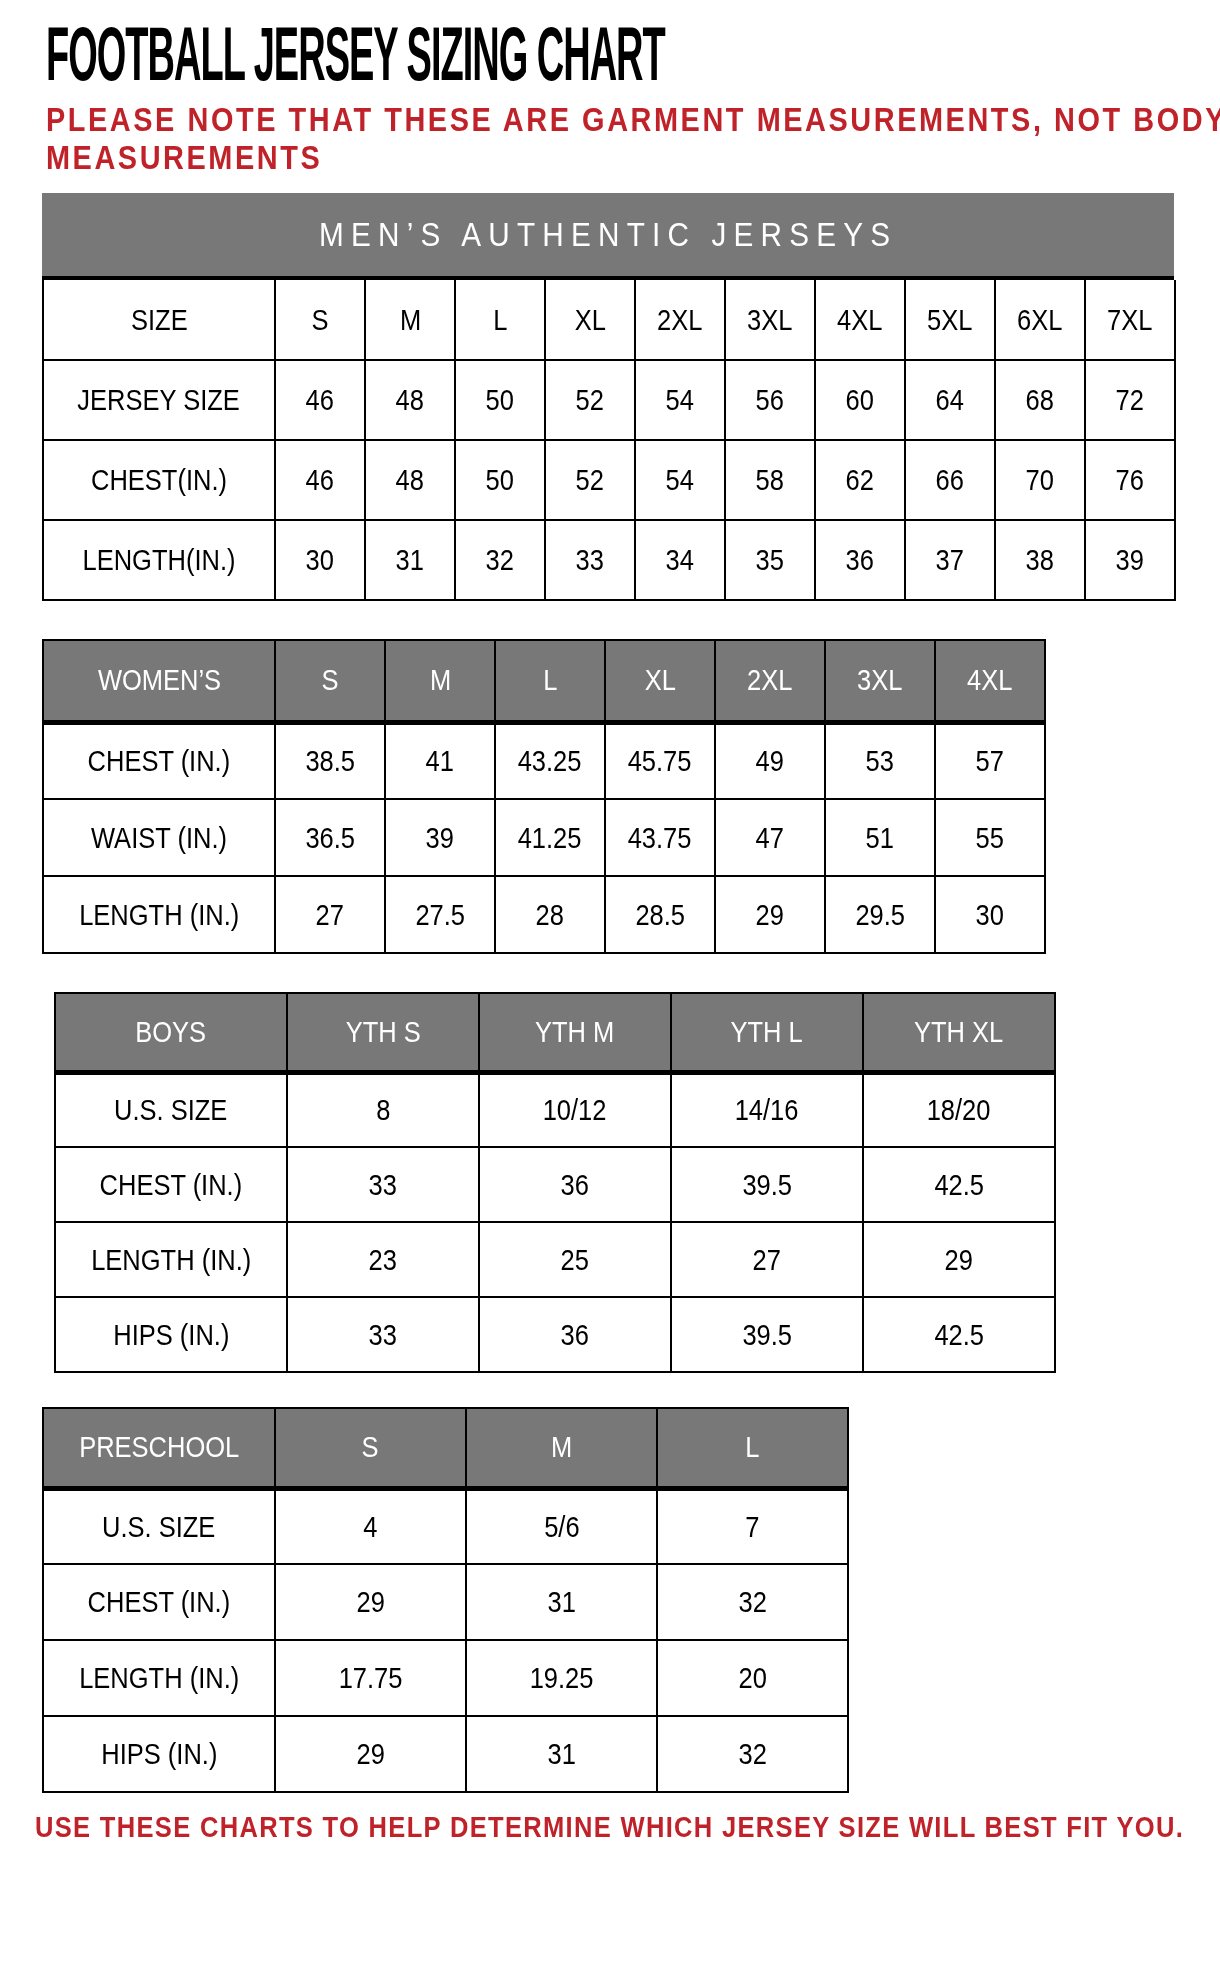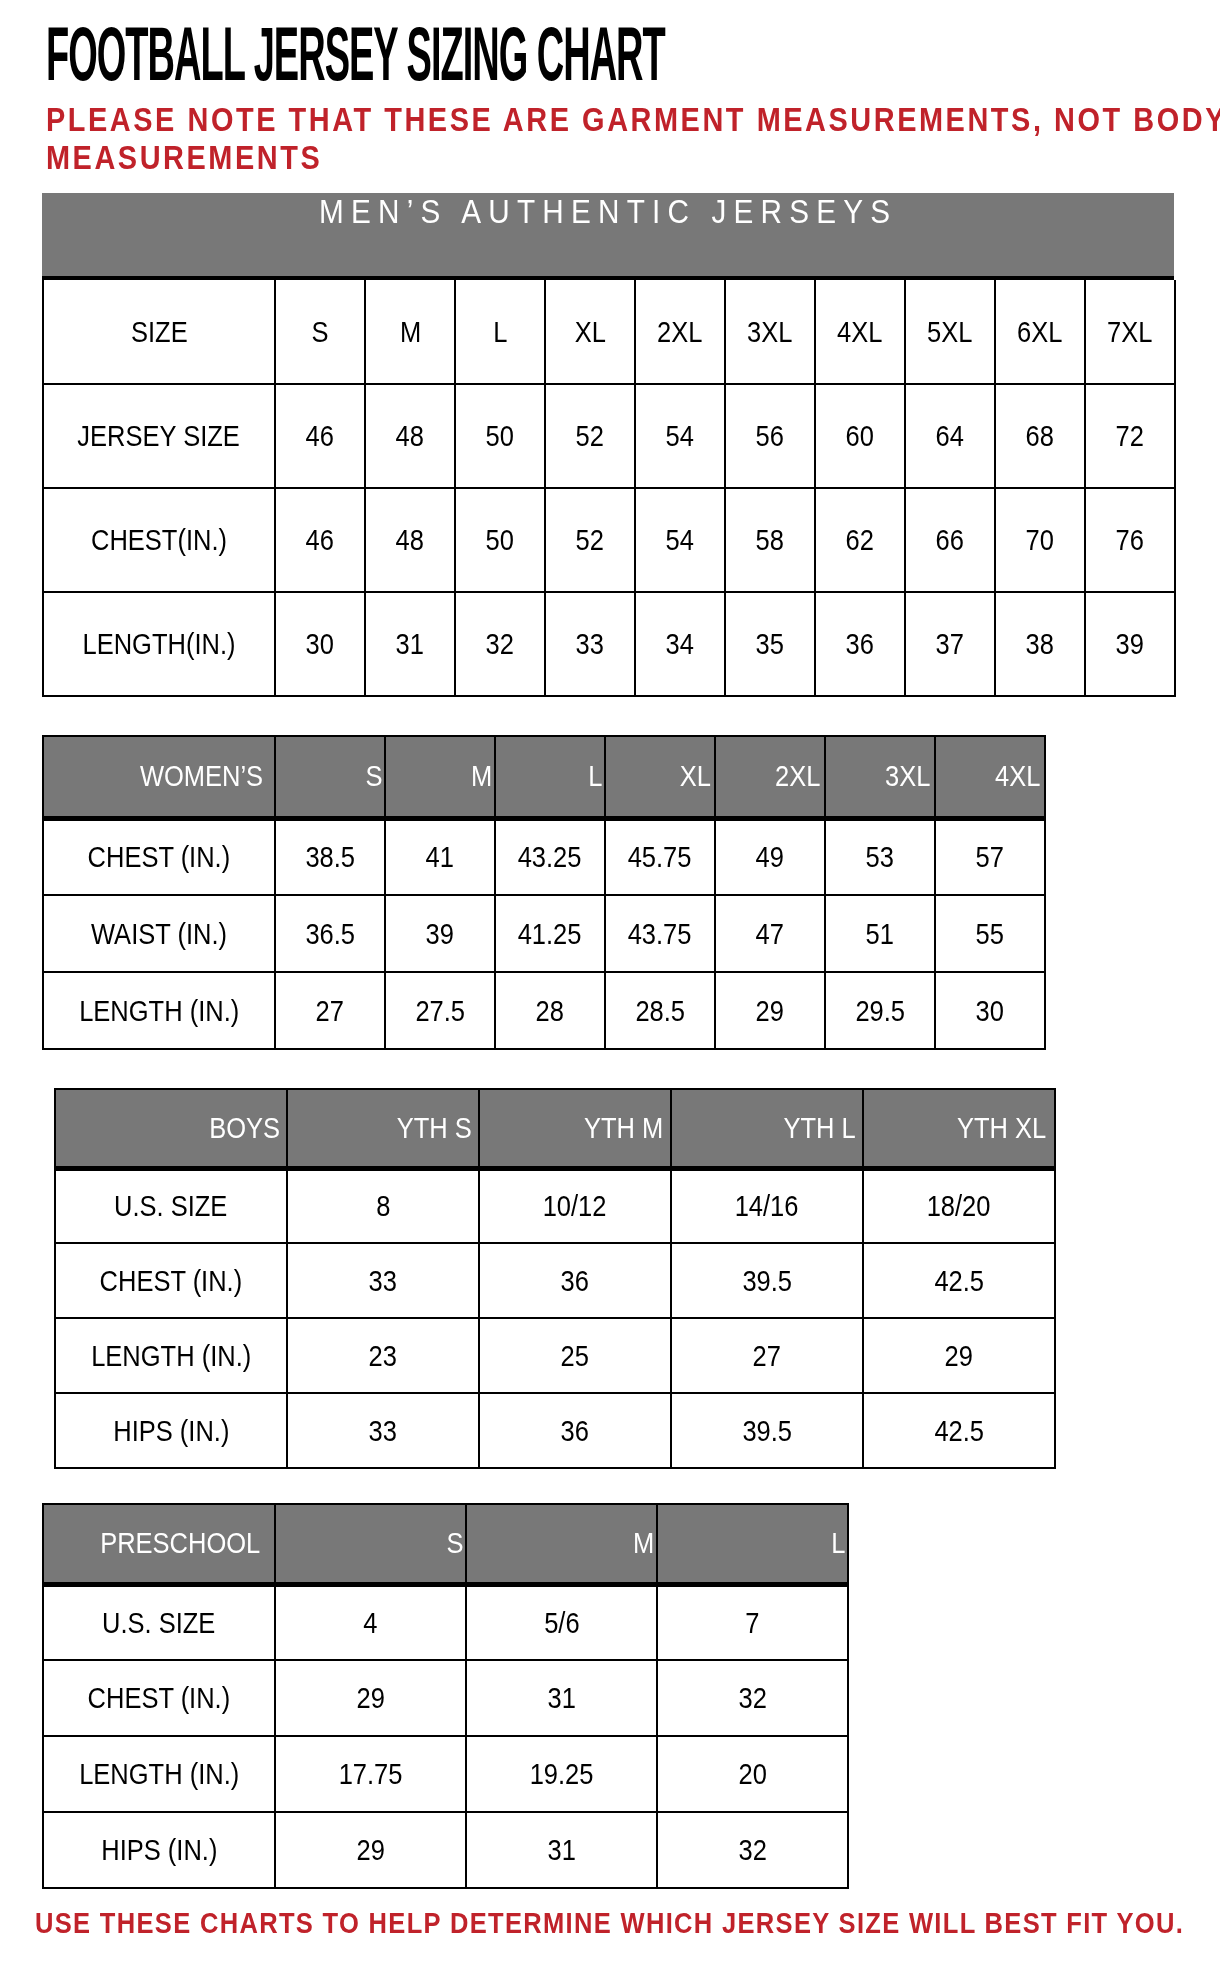--- a/index.html
+++ b/index.html
@@ -40,21 +40,21 @@
     white-space:nowrap;
   }
   .twrap{margin-left:42px;}
   .m-mens{margin-top:17px;}
   .m-womens{margin-top:38px;}
   .m-boys{margin-top:38px;padding-left:12px;}
   .m-preschool{margin-top:34px;border-radius:27px;}
   .banner{
     width:1132px;height:87px;
     background:var(--gray);
-    display:flex;align-items:flex-start;justify-content:center;
+    display:flex;align-items:center;justify-content:center;
     border-bottom:4px solid var(--border);
   }
   .banner .ct{
     color:var(--hdrtext);
     font-size:33px;
     letter-spacing:8px;
     transform:scaleX(0.9);
     white-space:nowrap;
     display:inline-block;
   }
@@ -66,24 +66,24 @@
     padding:0;
   }
   .st .ct{
     display:inline-block;
     font-size:30px;
     line-height:1.2;
     transform:scaleX(0.85);
     transform-origin:center center;
     white-space:nowrap;
   }
-  .st tr.hdr.gray td{background:var(--gray);border-bottom:5px solid var(--border);text-align:right;}
+  .st tr.hdr.gray td{background:var(--gray);border-bottom:5px solid var(--border);}
   .st tr.hdr.gray .ct{color:var(--hdrtext);}
   .t-mens tr:first-child td{border-top:0;}
-  .t-mens tr{height:104px;}
+  .t-mens tr{height:80px;}
   .t-womens tr{height:77px;}
   .t-womens tr.hdr{height:82px;}
   .t-boys tr{height:75px;}
   .t-boys tr.hdr{height:79px;}
   .t-preschool tr{height:76px;}
   .t-preschool tr.hdr{height:80px;}
   .t-mens col.c-label{width:232px;}      .t-mens col.c-data{width:90px;}
   .t-womens col.c-label{width:232px;}    .t-womens col.c-data{width:110px;}
   .t-boys col.c-label{width:232px;}      .t-boys col.c-data{width:192px;}
   .t-preschool col.c-label{width:232px;} .t-preschool col.c-data{width:191px;}

